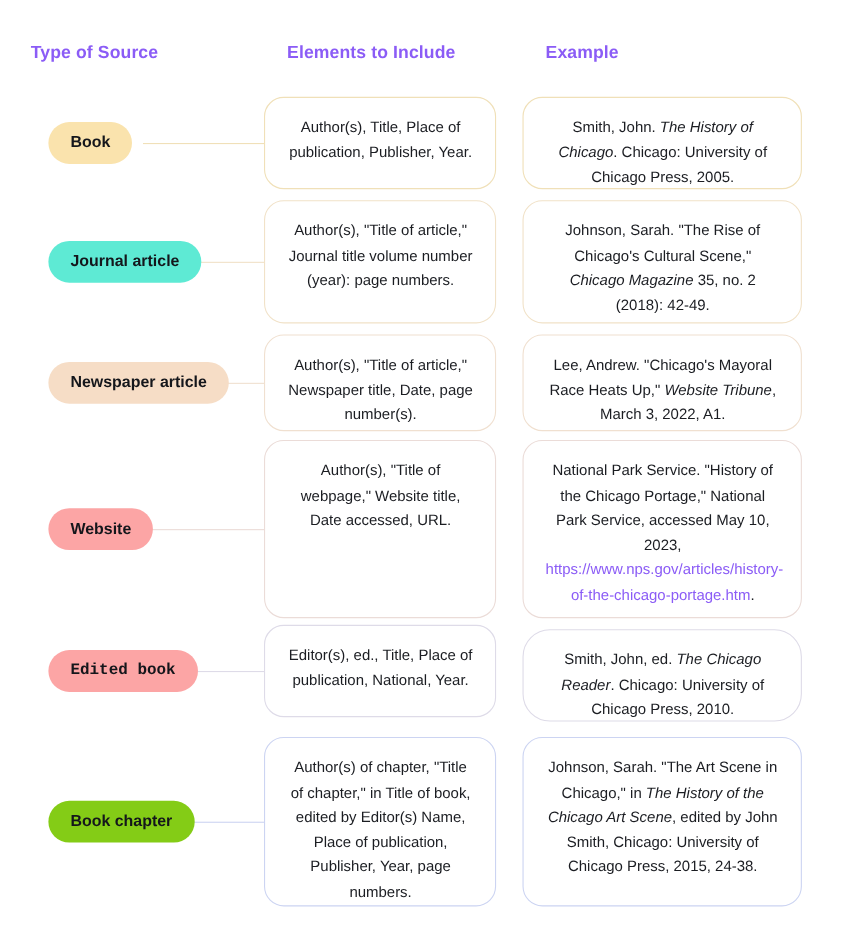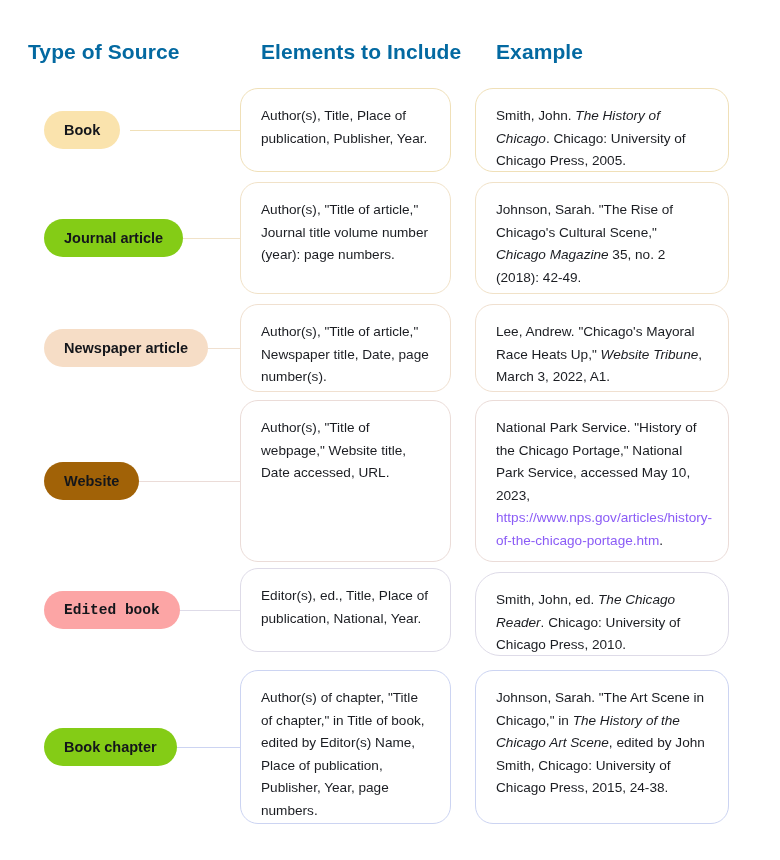--- a/index.html
+++ b/index.html
@@ -24,24 +24,24 @@
   
   .header-row {
     position: absolute;
     top: 40px;
     left: 0;
     width: 780px;
     height: 26px;
   }
   .col-head {
     position: absolute;
-    font-size: 21px;
+    font-size: 16px;
     font-weight: bold;
     letter-spacing: 0.1px;
-    color: #0369a1;
+    color: #8b5cf6;
     white-space: nowrap;
   }
   .col-head.c1 { left: 28px; }
   .col-head.c2 { left: 261px; }
   .col-head.c3 { left: 496px; }
 
   
   .row {
     position: absolute;
     left: 0;
@@ -76,20 +76,21 @@
   .card {
     position: absolute;
     border-radius: 18px;
     border: 1px solid #e9e2d2;
     background: #ffffff;
     font-size: 13.6px;
     line-height: 22.5px;
     color: #1b1d22;
     padding: 16px 19px 16px 20px;
     z-index: 2;
+    text-align: center;
   }
   .card.elements { left: 240px; width: 211px; }
   .card.example  { left: 475px; width: 254px; }
 
   .card i { font-style: italic; }
   .url { color: #5b6fd6; }
 
   
 </style>
 </head>
@@ -107,37 +108,37 @@
       <div class="row" style="top: 0px;">
         <div class="connector" style="top: 130px; left: 130px; width: 118px; background: rgb(240, 224, 184);"></div>
         <div class="pill" style="top: 111px; background: rgb(250, 227, 173);">
           <span>Book</span>
         </div>
         <div class="card elements" style="top: 88px; height: 84px; border-color: rgb(240, 224, 184);"><span>Author(s), Title, Place of publication, Publisher, Year.</span></div>
         <div class="card example" style="top: 88px; height: 84px; border-color: rgb(240, 224, 184);"><span>Smith, John. </span><i>The History of Chicago</i><span>. Chicago: University of Chicago Press, 2005.</span></div>
       </div>
       <div class="row" style="top: 0px;">
         <div class="connector" style="top: 238px; left: 130px; width: 118px; background: rgb(241, 226, 200);"></div>
-        <div class="pill" style="top: 219px; background: #84cc16;">
+        <div class="pill" style="top: 219px; background: #5eead4;">
           <span>Journal article</span>
         </div>
         <div class="card elements" style="top: 182px; height: 112px; border-color: rgb(241, 226, 200);"><span>Author(s), "Title of article," Journal title volume number (year): page numbers.</span></div>
         <div class="card example" style="top: 182px; height: 112px; border-color: rgb(241, 226, 200);"><span>Johnson, Sarah. "The Rise of Chicago's Cultural Scene," </span><i>Chicago Magazine</i><span> 35, no. 2 (2018): 42-49.</span></div>
       </div>
       <div class="row" style="top: 0px;">
         <div class="connector" style="top: 348px; left: 130px; width: 118px; background: rgb(240, 224, 208);"></div>
         <div class="pill" style="top: 329px; background: rgb(246, 221, 198);">
           <span>Newspaper article</span>
         </div>
         <div class="card elements" style="top: 304px; height: 88px; border-color: rgb(240, 224, 208);"><span>Author(s), "Title of article," Newspaper title, Date, page number(s).</span></div>
         <div class="card example" style="top: 304px; height: 88px; border-color: rgb(240, 224, 208);"><span>Lee, Andrew. "Chicago's Mayoral Race Heats Up," </span><i>Website Tribune</i><span>, March 3, 2022, A1.</span></div>
       </div>
       <div class="row" style="top: 0px;">
         <div class="connector" style="top: 481px; left: 130px; width: 118px; background: rgb(235, 220, 216);"></div>
-        <div class="pill" style="top: 462px; background: #a16207;">
+        <div class="pill" style="top: 462px; background: #fca5a5;">
           <span>Website</span>
         </div>
         <div class="card elements" style="top: 400px; height: 162px; border-color: rgb(235, 220, 216);"><span>Author(s), "Title of webpage," Website title, Date accessed, URL.</span></div>
         <div class="card example" style="top: 400px; height: 162px; border-color: rgb(235, 220, 216);"><span>National Park Service. "History of the Chicago Portage," National Park Service, accessed May 10, 2023, </span><span class="url" style="color: #8b5cf6;">https://www.nps.gov/articles/history-of-the-chicago-portage.htm</span><span>.</span></div>
       </div>
       <div class="row" style="top: 0px;">
         <div class="connector" style="top: 610px; left: 130px; width: 118px; background: rgb(222, 219, 232);"></div>
         <div class="pill" style="top: 591px; background: #fca5a5; font-family: Liberation Mono, monospace;">
           <span>Edited book</span>
         </div>

